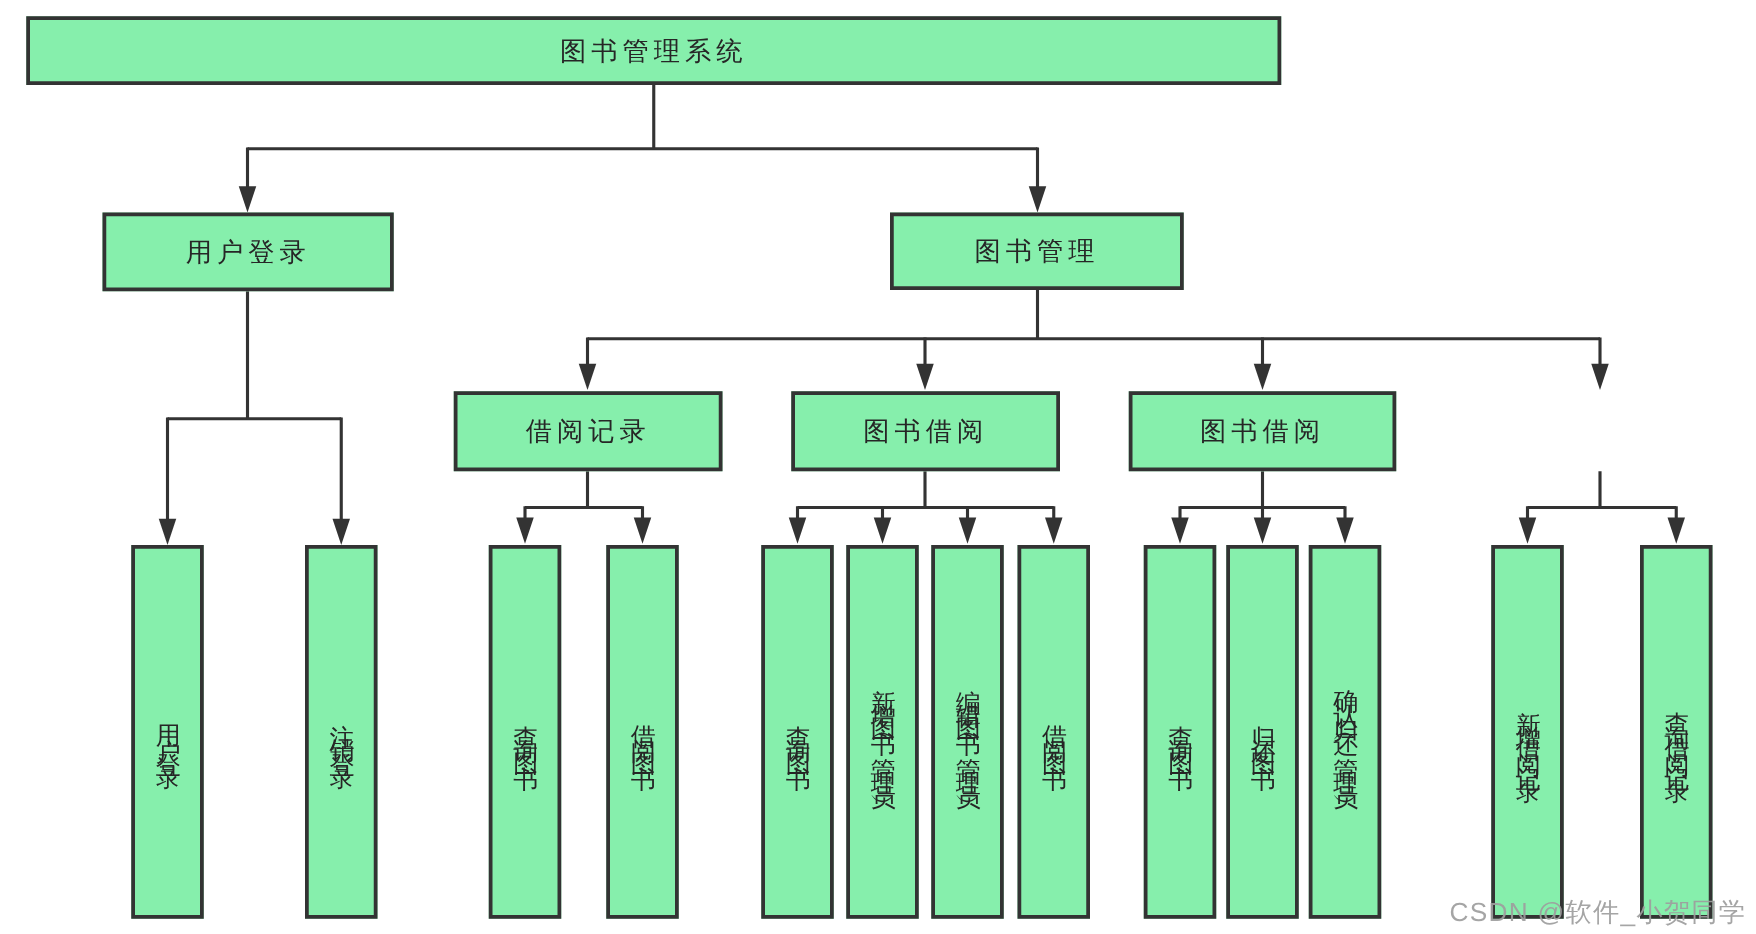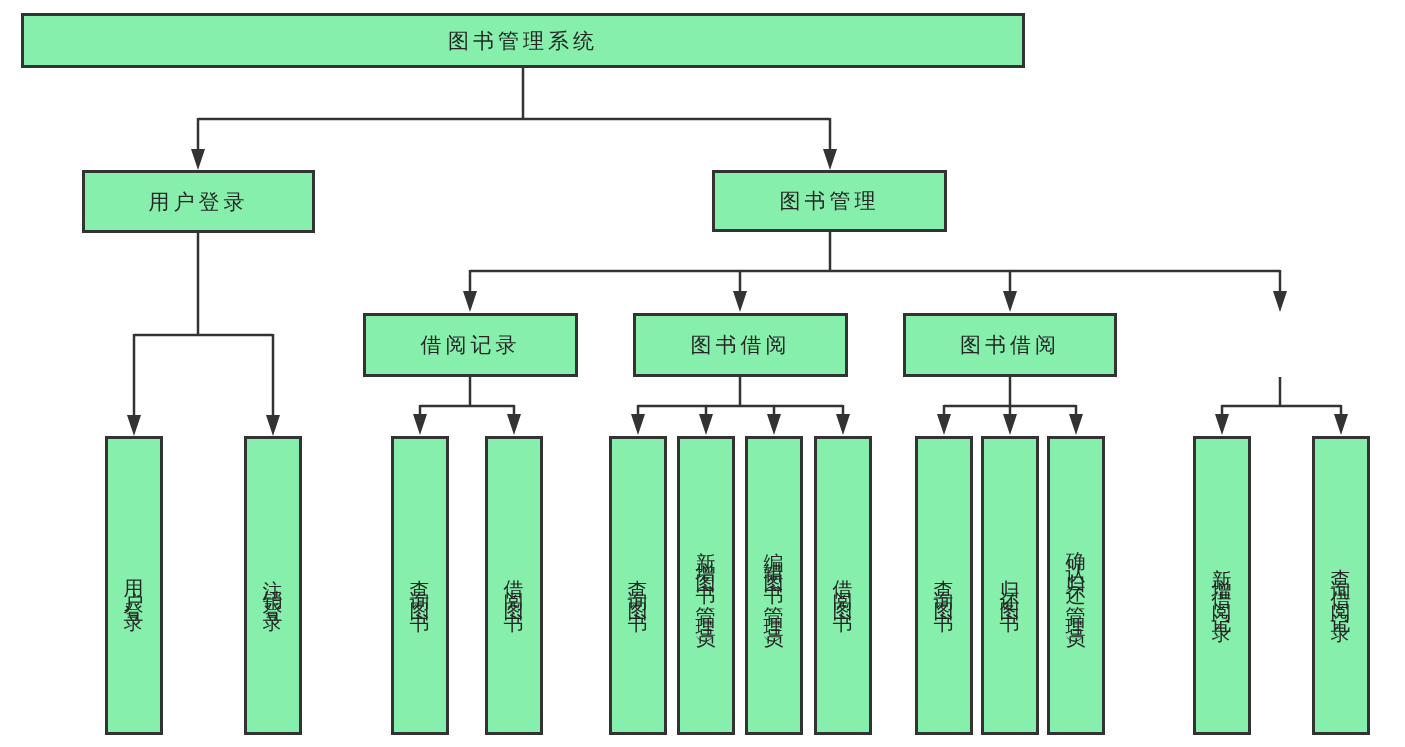--- a/index.html
+++ b/index.html
@@ -177,14 +177,15 @@
     <span class="label">确认归还（管理员）</span>
   </div>
 
   <div class="node leaf" style="left:1193px; top:436px; width:58px; height:299px;">
     <span class="label">新增借阅记录</span>
   </div>
   <div class="node leaf" style="left:1312px; top:436px; width:58px; height:299px;">
     <span class="label">查询借阅记录</span>
   </div>
 
+  <div class="watermark">CSDN @软件_小贺同学</div>
 
 </div>
 
 </body></html>

